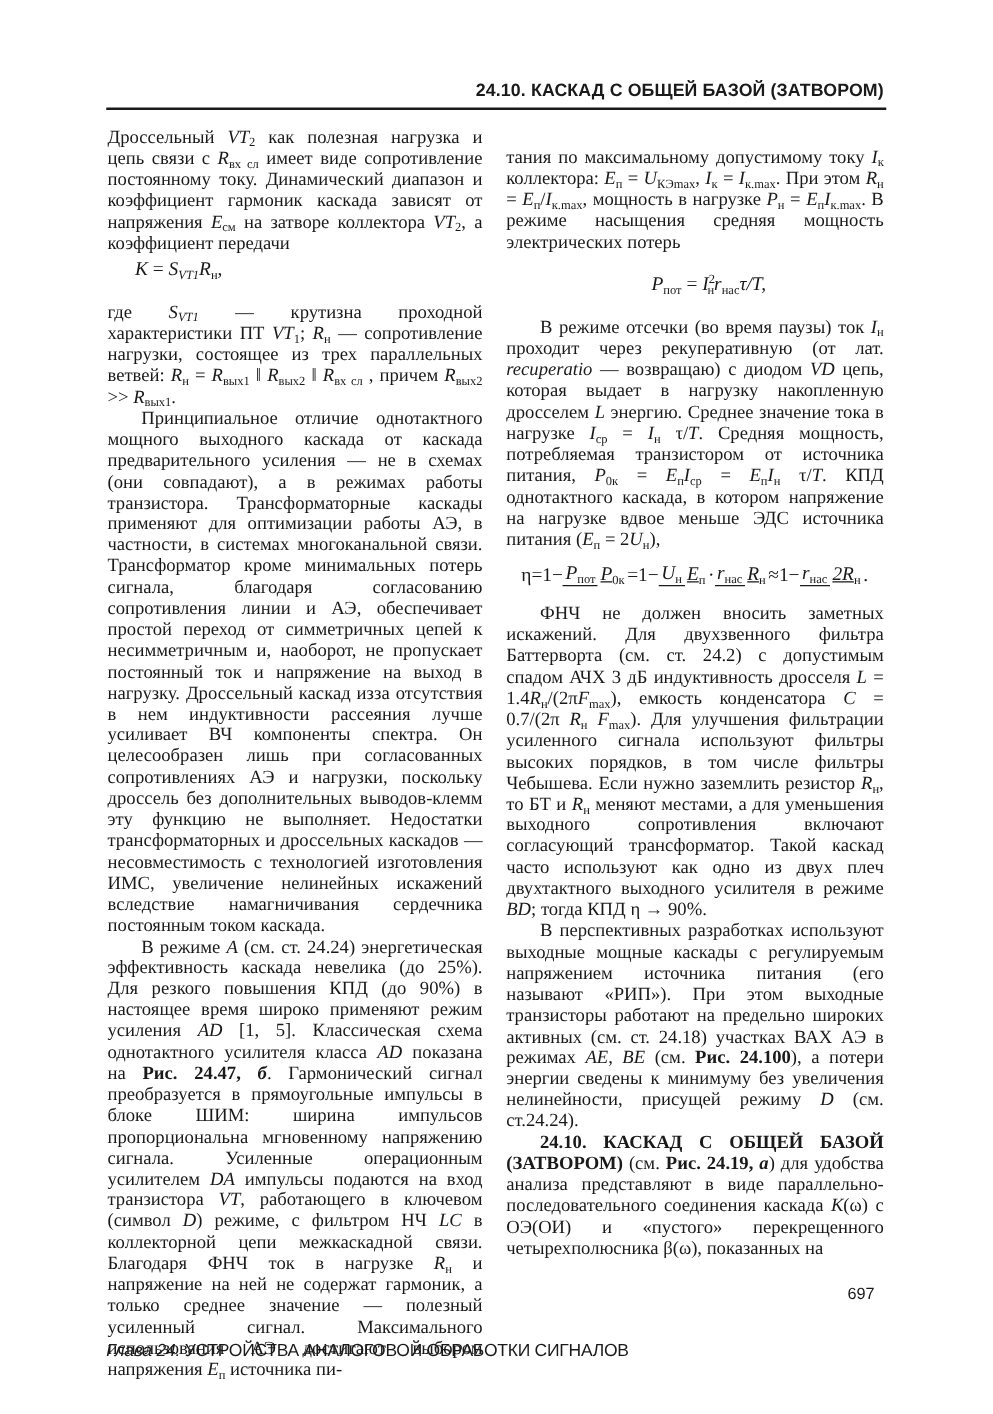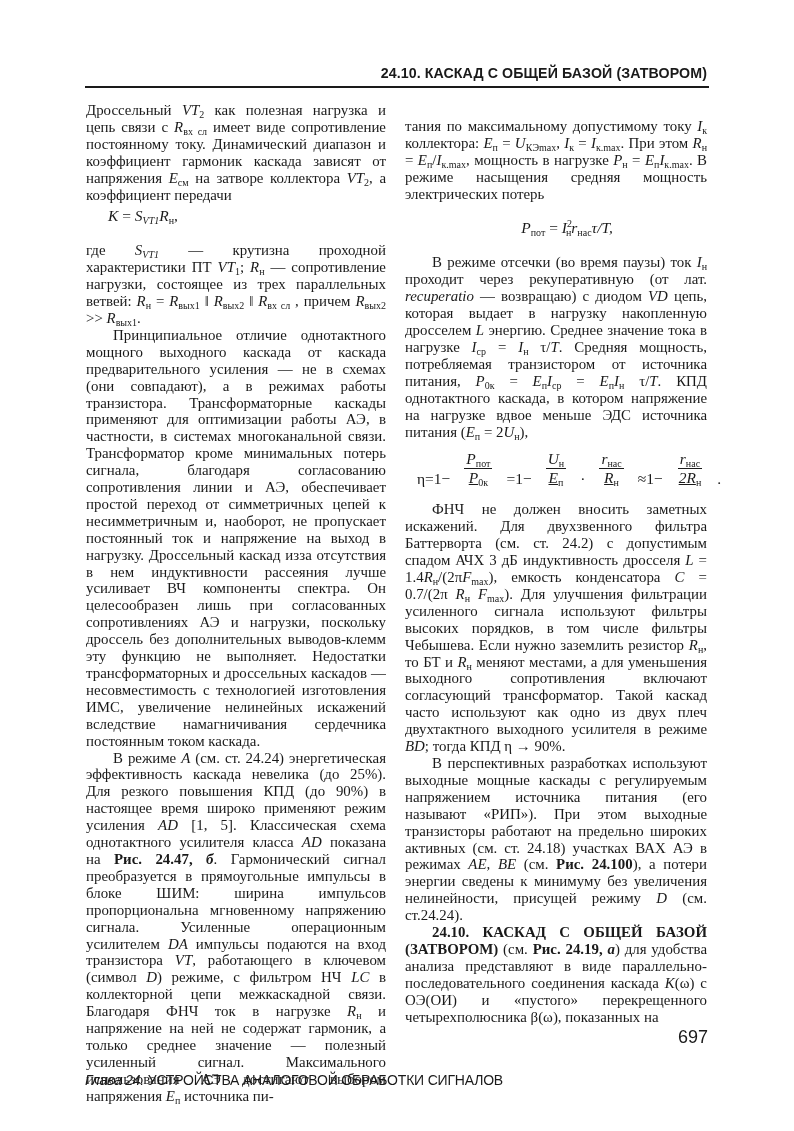--- a/index.html
+++ b/index.html
@@ -14,27 +14,27 @@
   .col-right { left:405px; width:302px; top:118px; }
   p { margin:0; }
   .ind { text-indent:27px; }
   i, .it { font-style:italic; }
   b { font-weight:bold;margin-top:12px; }
   sub { font-size:10px; line-height:0; vertical-align:-3px; }
   sup { font-size:10px; line-height:0; vertical-align:6px; }
   .formula { margin:5px 0 17px 22px; font-size:15.5px; text-align:left; }
   .formula-r { margin:17px 0 18px 22px; font-size:15.5px; text-align:center; }
   .eta-formula { margin:10px 0 14px 12px; display:flex; align-items:flex-end; font-size:15.5px; text-align:left; }
-  .frac { display:inline-flex; flex-direction:column; align-items:center; margin:0 14px; vertical-align:middle; }
+  .frac { display:inline-flex; flex-direction:row; align-items:center; margin:0 0; vertical-align:middle; }
   .frac .num { border-bottom:1px solid #1a1a1a; padding:0 2px; line-height:18px; }
   .frac .den { padding:0 2px; line-height:18px;text-decoration:underline; }
   .footer-left { position:absolute; left:85px; top:1072px; font-family:"Liberation Sans", sans-serif;
                  font-size:14px; letter-spacing:-0.2px;text-align:right; }
   .footer-left .ch { font-style:italic; }
-  .page-num { position:absolute; left:678px; top:1027px; font-family:"Liberation Sans", sans-serif; font-size:18px; }
+  .page-num { position:absolute; left:678px; top:1027px; font-family:"Liberation Sans", sans-serif; font-size:13px; }
   .sec-head { font-weight:bold; }
 </style>
 </head>
 <body>
 
 <div class="running-head">
   <span class="running-head-title">24.10. КАСКАД С ОБЩЕЙ БАЗОЙ (ЗАТВОРОМ)</span>
 </div>
 
 <div class="col col-left">

